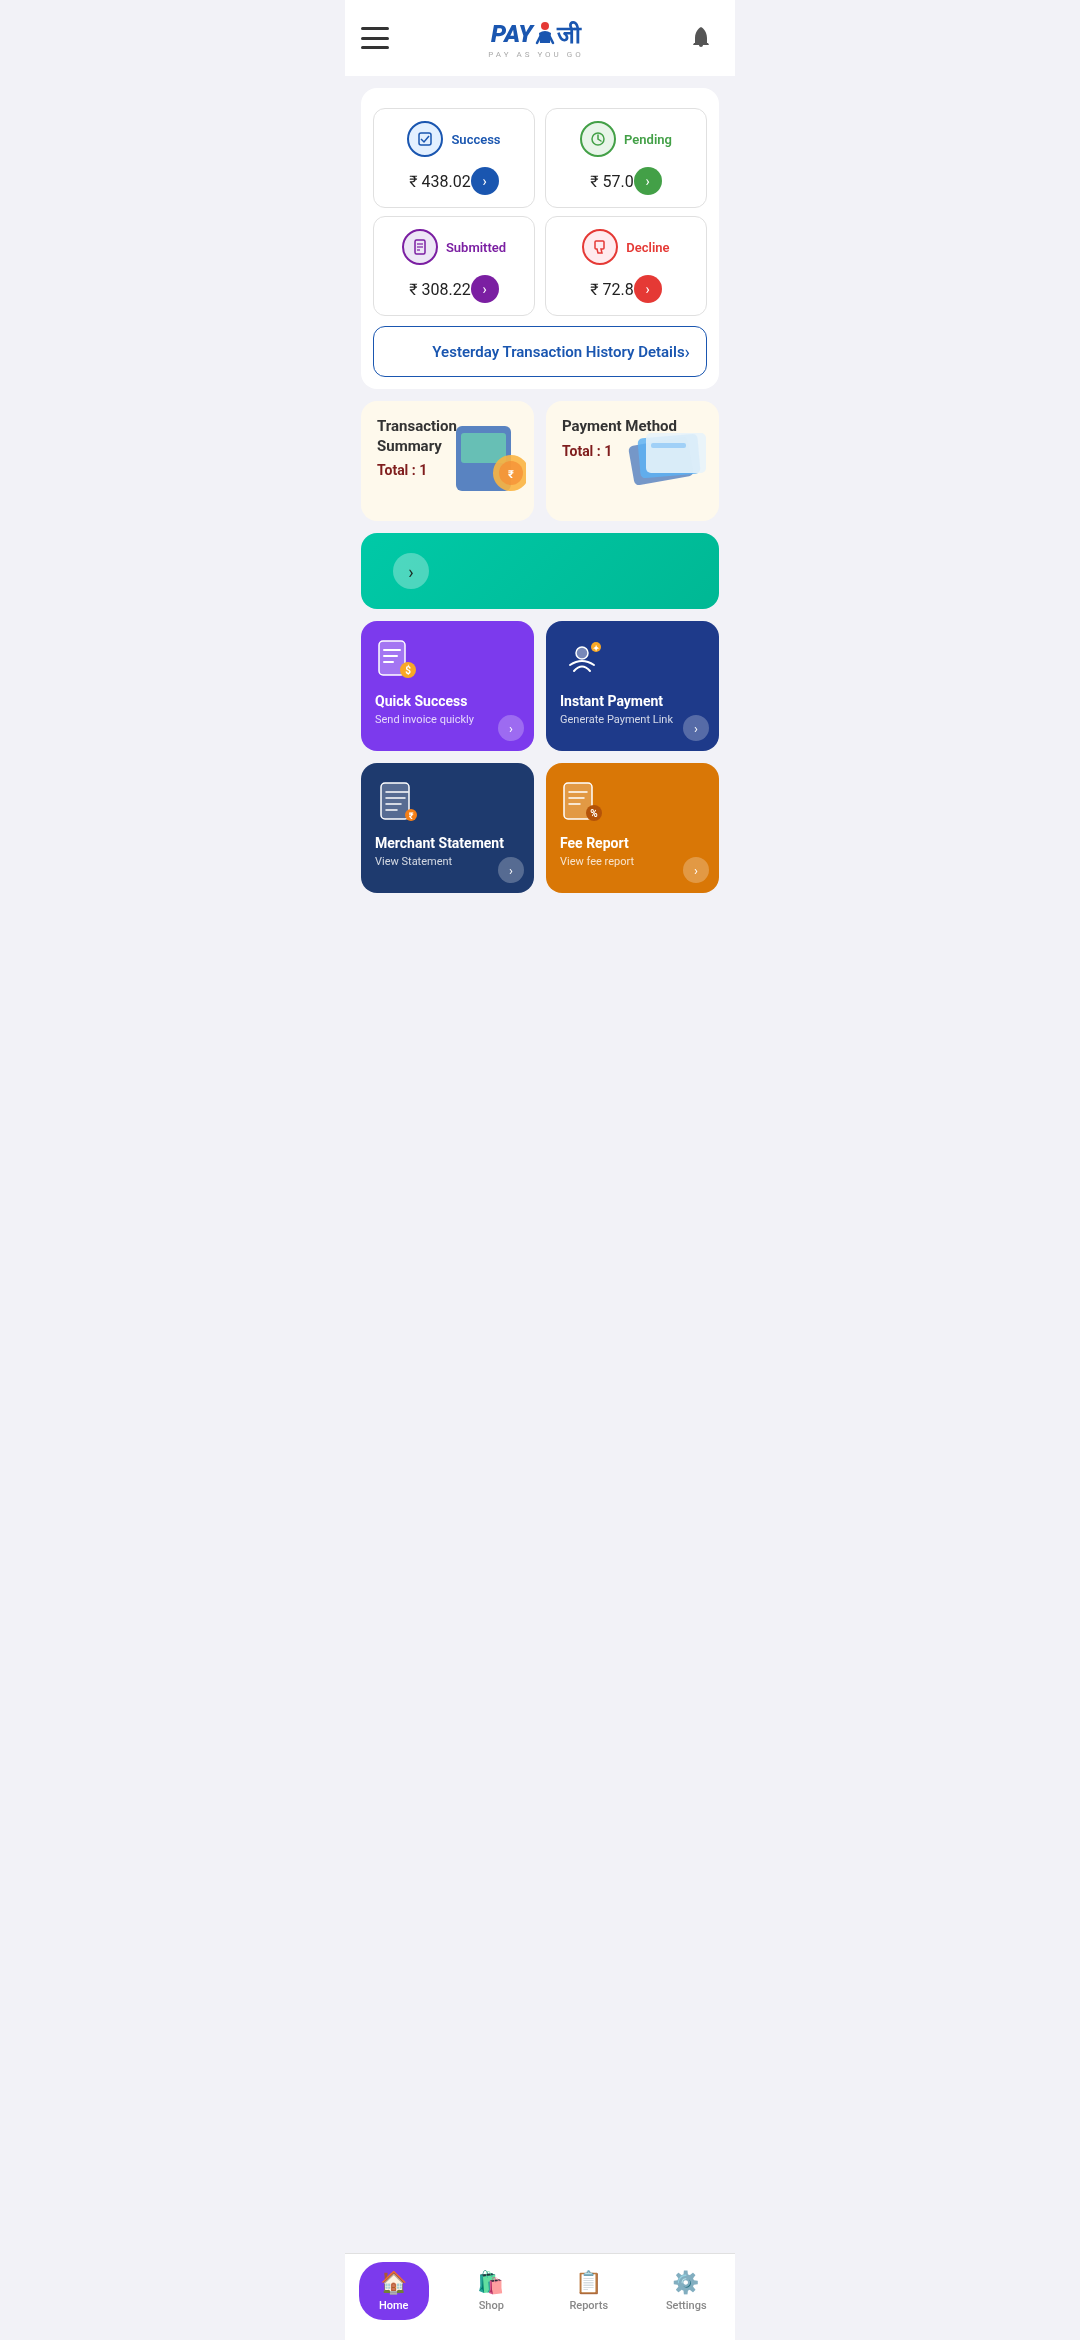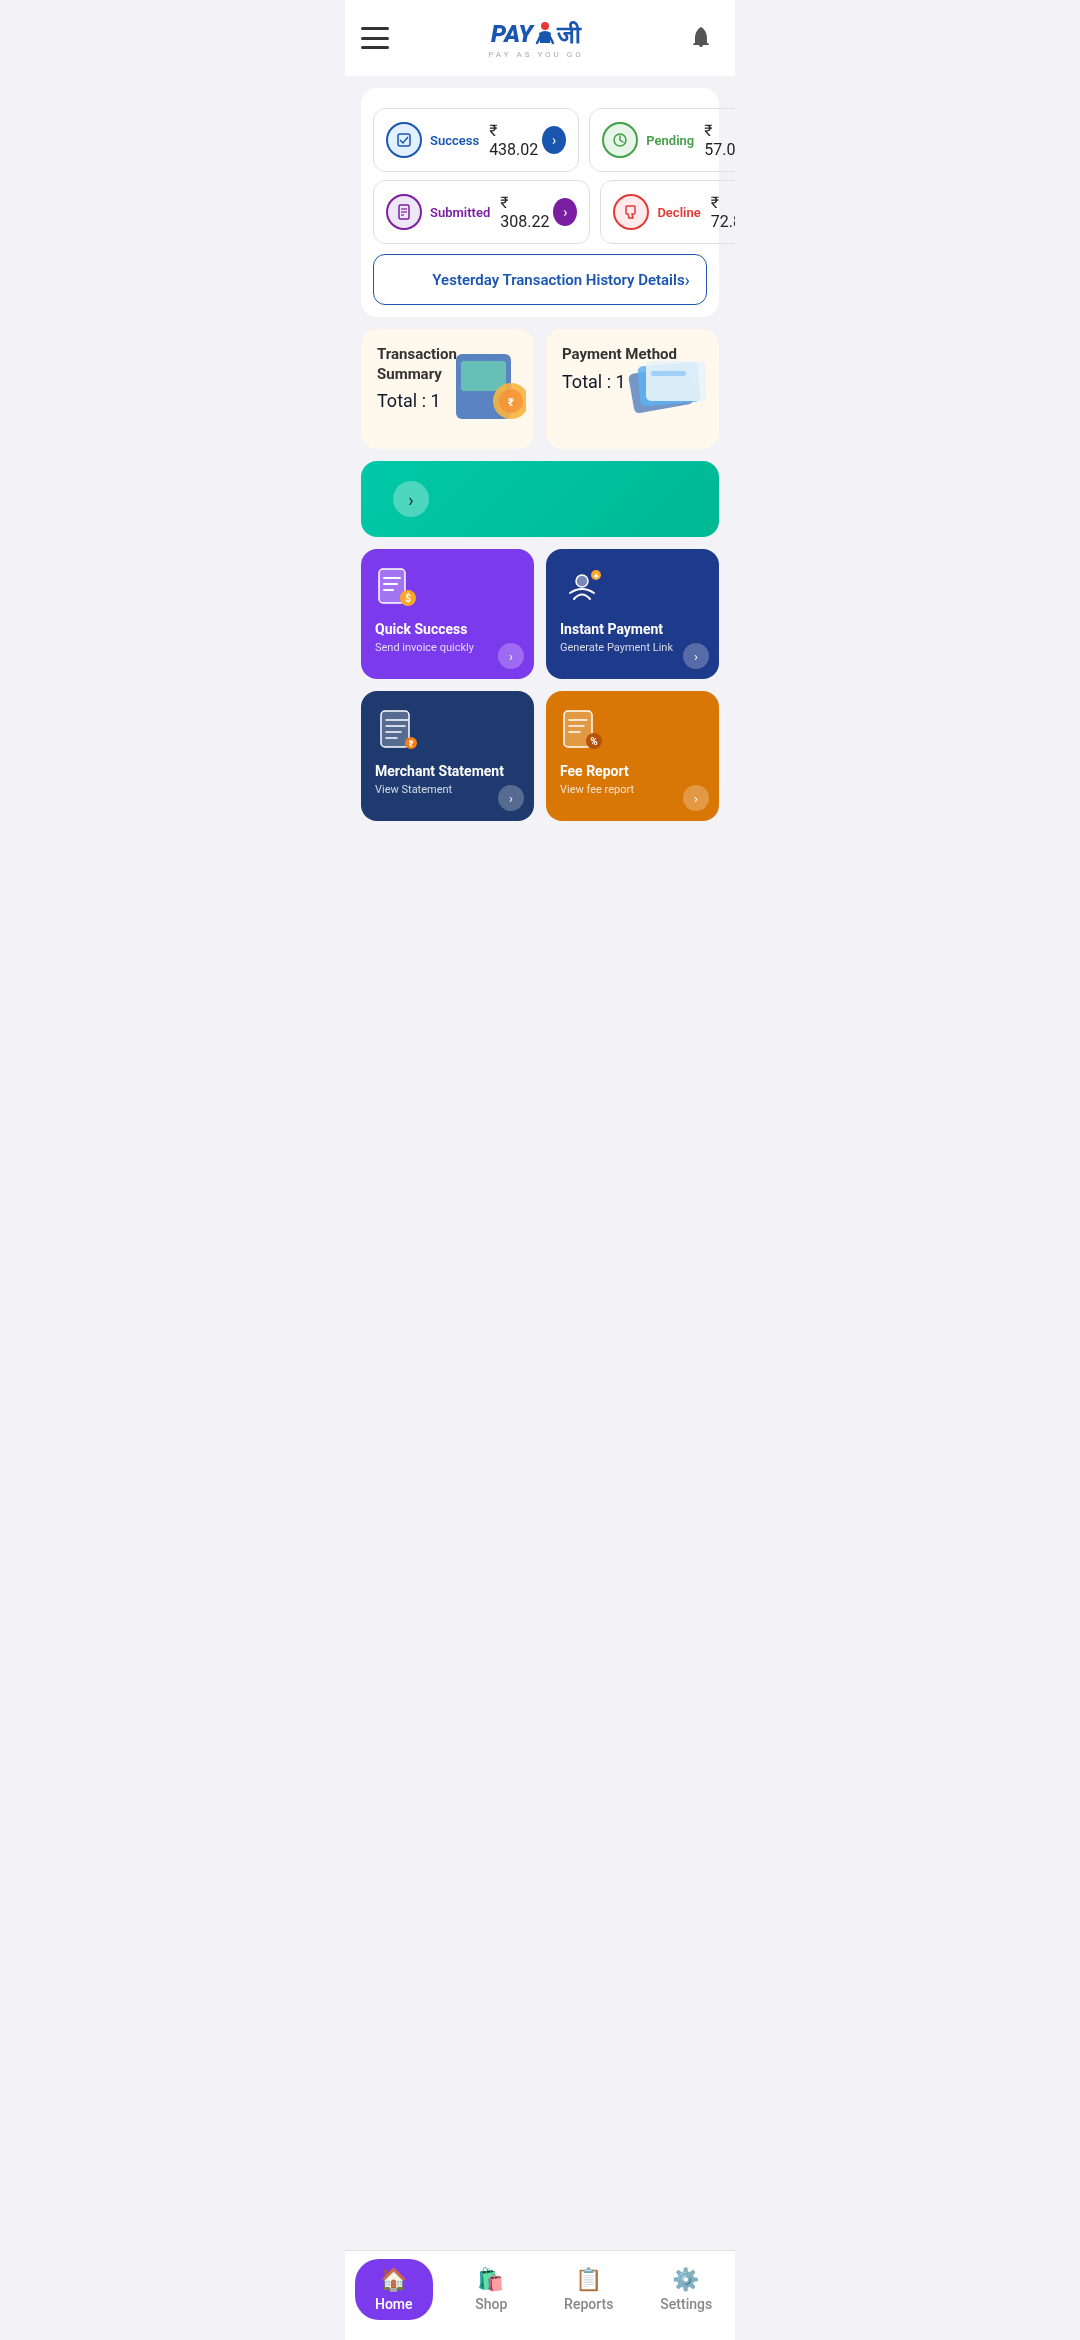--- a/index.html
+++ b/index.html
@@ -63,21 +63,21 @@
     .stats-grid {
       display: grid;
       grid-template-columns: 1fr 1fr;
       gap: 10px;
     }
     .stat-card {
       border: 1.5px solid #e0e0e0;
       border-radius: 12px;
       padding: 12px;
       display: flex;
-      flex-direction: row;
+      flex-direction: column;
       gap: 10px;
       cursor: pointer;
       align-items: center;
     }
     .stat-card-header {
       display: flex;
       align-items: center;
       gap: 8px;
     }
     .stat-icon {
@@ -160,23 +160,23 @@
       cursor: pointer;
     }
     .summary-card-title {
       font-size: 15px;
       font-weight: 700;
       color: #333;
       line-height: 1.3;
       z-index: 2;
     }
     .summary-card-total {
-      font-size: 18px;
-      font-weight: 400;
-      color: #0f172a;
+      font-size: 14px;
+      font-weight: 700;
+      color: #7f1d1d;
       z-index: 2;
     }
     .summary-card-img {
       position: absolute;
       right: 8px;
       bottom: 8px;
       font-size: 48px;
       opacity: 0.85;
     }
 
@@ -295,21 +295,21 @@
       background: #7c3aed;
       border-radius: 24px;
       padding: 8px 20px;
     }
     .nav-icon {
       font-size: 22px;
       color: #888;
     }
     .nav-item.active .nav-icon { color: white; }
     .nav-label {
-      font-size: 14px;
+      font-size: 11px;
       color: #888;
       font-weight: 500;
     }
     .logo-wrap {
       display: flex;
       flex-direction: column;
       align-items: center;
     }
 
     

